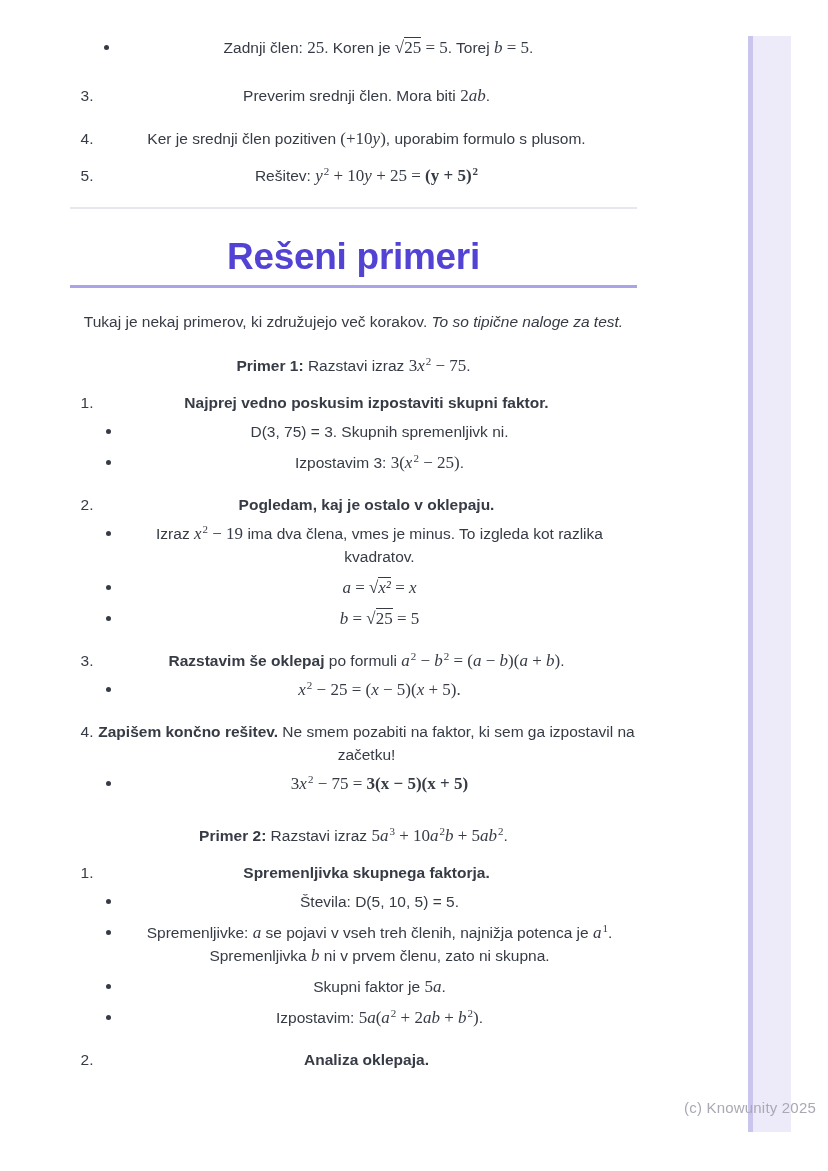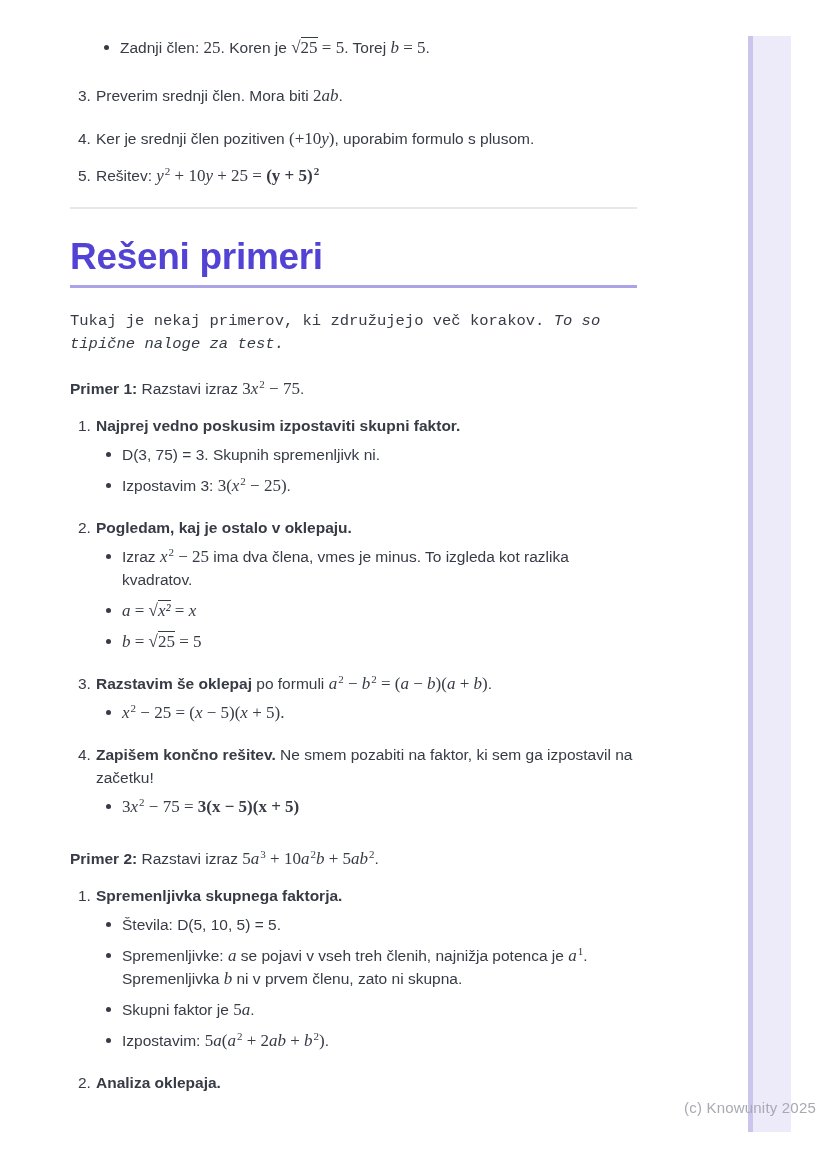--- a/index.html
+++ b/index.html
@@ -9,21 +9,21 @@
     --text:#363b45;
     --strip-bg:#edebf9;
     --strip-edge:#c9c5ec;
     --muted:#a9a9b4;
   }
   *{box-sizing:border-box;}
   html,body{margin:0;padding:0;background:#fff;}
   .page{
     position:relative;width:828px;height:1171px;background:#fff;overflow:hidden;
     font-family:"Liberation Sans",sans-serif;color:var(--text);
-    font-size:15.5px;line-height:23px;
+    font-size:15.5px;line-height:23px;text-align:center;
   }
   .content{position:absolute;left:70px;top:36px;width:567px;}
 
   
   .r{white-space:pre-wrap;}
   .m{font-family:"Liberation Serif",serif;font-size:17px;}
   .i{font-style:italic;}
   .b{font-weight:700;}
   .sup{display:inline-block;font-size:11px;line-height:0;position:relative;top:-6px;margin-left:1px;}
   .o{border-top:1.4px solid currentColor;padding-top:0px;}
@@ -41,21 +41,21 @@
   .uli{display:flex;margin-bottom:8px;}
   .uli:last-child{margin-bottom:0;}
   .dot{flex:none;width:17px;position:relative;}
   .dot::before{content:"";position:absolute;left:1px;top:9px;width:5px;height:5px;border-radius:50%;background:currentColor;}
   .uli-text{flex:1;}
 
   
   .hr-gray{border:none;border-top:2px solid var(--divider);margin:20px 0 0 0;}
   h1.doc-h1{margin:31px 0 0 0;font-size:37px;line-height:33px;font-weight:700;color:var(--accent);letter-spacing:-0.3px;}
   .h1-rule{height:2.5px;background:var(--accent-rule);margin-top:12px;}
-  p.para{margin:22px 0 8px 0;font-family:Liberation Mono, monospace;}
+  p.para{margin:22px 0 8px 0;}
   p.primer{margin:21px 0 0 0;}
   p.primer2{margin:24px 0 0 0;}
 
   
   .strip{position:absolute;left:748px;top:36px;width:43px;height:1096px;background:var(--strip-bg);}
   .strip-edge{position:absolute;left:0;top:0;width:5px;height:100%;background:var(--strip-edge);}
   .watermark{position:absolute;left:684px;top:1100px;font-size:15px;line-height:16px;color:var(--muted);z-index:2;letter-spacing:0.2px;}
 </style>
 </head>
 <body>
@@ -119,21 +119,21 @@
           </ul>
         </div>
       </li>
       <li class="oli">
         <span class="num">2.</span>
         <div class="oli-body">
           <div><span class="r b">Pogledam, kaj je ostalo v oklepaju.</span></div>
           <ul class="blist">
             <li class="uli">
                 <span class="dot"></span>
-                <span class="uli-text"><span class="r t">Izraz </span><span class="r m i">x</span><span class="r m sup">2</span><span class="r m"> − 25</span><span class="r t"> ima dva člena, vmes je minus. To izgleda kot razlika kvadratov.</span></span>
+                <span class="uli-text"><span class="r t">Izraz </span><span class="r m i">x</span><span class="r m sup">2</span><span class="r m"> − 19</span><span class="r t"> ima dva člena, vmes je minus. To izgleda kot razlika kvadratov.</span></span>
               </li>
             <li class="uli">
                 <span class="dot"></span>
                 <span class="uli-text"><span class="r m i">a</span><span class="r m"> = </span><span class="r m">√</span><span class="r m i o">x²</span><span class="r m"> = </span><span class="r m i">x</span></span>
               </li>
             <li class="uli">
                 <span class="dot"></span>
                 <span class="uli-text"><span class="r m i">b</span><span class="r m"> = </span><span class="r m">√</span><span class="r m o">25</span><span class="r m"> = 5</span></span>
               </li>
           </ul>

